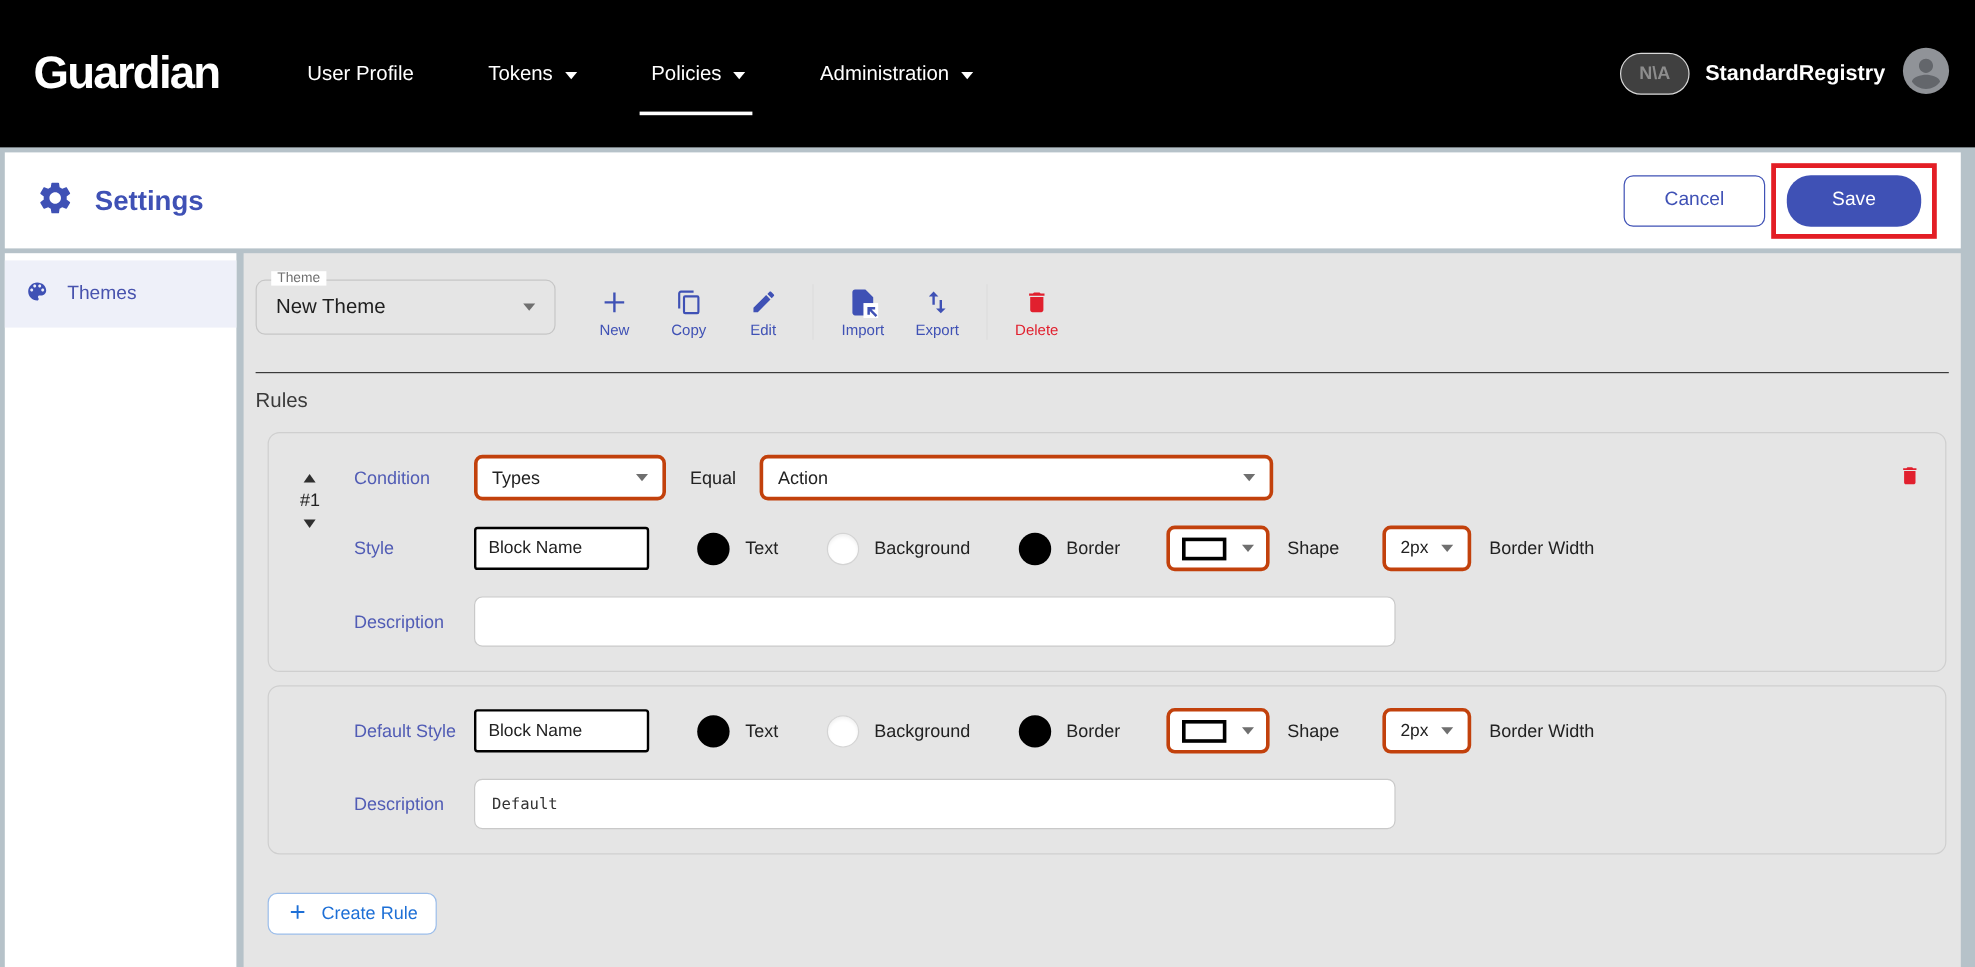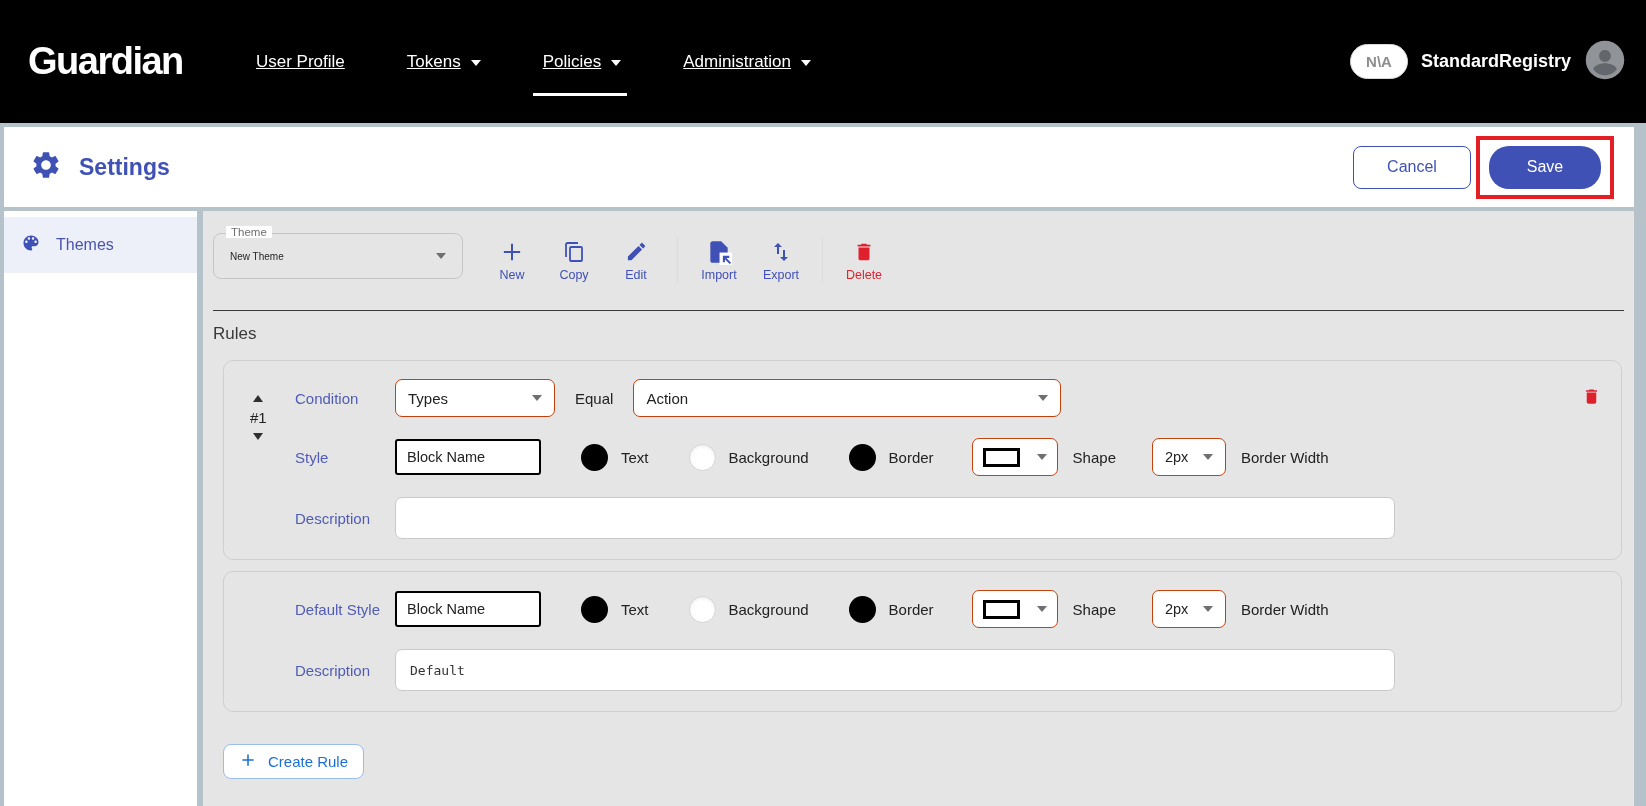--- a/index.html
+++ b/index.html
@@ -2,64 +2,64 @@
 <html><head>
 <meta charset="utf-8">
 <style>
   * { margin:0; padding:0; box-sizing:border-box; }
   html,body { width:1646px; height:806px; overflow:hidden; font-family:"Liberation Sans", sans-serif; background:#b6c2c9; }
 
   
   .navbar { height:123px; background:#000; display:flex; align-items:center; color:#fff;padding-left:12px; }
   .brand { font-size:38px; font-weight:800; letter-spacing:-1.5px; margin-left:16px; width:176px; }
   .nav-items { display:flex; align-items:center; gap:62px; margin-left:52px; }
-  .nav-item { display:flex; align-items:center; gap:10px; font-size:17px; cursor:default; position:relative;text-decoration:underline; }
+  .nav-item { display:flex; align-items:center; gap:10px; font-size:17px; cursor:default; position:relative; }
   .nav-item .caret { width:0; height:0; border-left:5px solid transparent; border-right:5px solid transparent; border-top:6px solid #fff; margin-top:2px; }
   .nav-item.active::after { content:""; position:absolute; left:-10px; right:-6px; bottom:-24px; height:3px; background:#fff; }
   .nav-right { margin-left:auto; display:flex; align-items:center; gap:13px; margin-right:20px; }
-  .badge { background:#ffffff; color:#8d8d8d; font-weight:bold; font-size:15px; padding:8px 15px; border-radius:20px; border:1px solid #d9d9d9; }
+  .badge { background:#404040; color:#8d8d8d; font-weight:bold; font-size:15px; padding:8px 15px; border-radius:20px; border:1px solid #d9d9d9; }
   .username { font-weight:700; font-size:18px; }
 
   
   .frame { height:683px; padding:4px 12px 0 4px; display:flex; flex-direction:column; background:#b6c2c9; }
   .header { background:#fff; height:80px; margin-bottom:4px; display:flex; align-items:center; padding:0 20px 0 26px; }
   .page-title { color:#3f51b5; font-size:23px; font-weight:700; margin-left:17px; }
   .hdr-spacer { flex:1; }
   .btn-cancel { width:118px; height:43px; border:1px solid #3f51b5; border-radius:8px; background:#fff; color:#3f51b5; font-size:16px; font-family:inherit; cursor:pointer; }
   .save-annotation { border:4px solid #e31e25; padding:6px 9px; margin-left:5px; }
   .btn-save { width:112px; height:43px; border:none; border-radius:20px; background:#3f51b5; color:#fff; font-size:16px; font-family:inherit; cursor:pointer; }
 
   .content { flex:1; display:flex; gap:6px; min-height:0; }
   .sidebar { width:193px; background:#fff; padding-top:6px; }
   .sidebar-item { height:56px; background:#eef0f9; display:flex; align-items:center; padding-left:17px; gap:15px; color:#4853ae; font-size:16px; cursor:pointer; }
   .main { flex:1; background:#e5e5e5; padding:22px 10px 0 10px; overflow:hidden; }
 
   
   .theme-row { display:flex; align-items:flex-start; }
   .theme-select { width:250px; height:46px; border:1px solid #c6c6c6; border-radius:8px; position:relative; display:flex; align-items:center; padding:0 16px; cursor:pointer; }
   .theme-select .float-label { position:absolute; top:-8px; left:12px; background:#fff; padding:0 5px; font-size:11.5px; color:#6f6f6f; }
-  .theme-select .sel-value { font-size:10px; color:#1f1f1f; }
+  .theme-select .sel-value { font-size:17px; color:#1f1f1f; }
   .sel-arrow { width:0; height:0; border-left:5.5px solid transparent; border-right:5.5px solid transparent; border-top:6px solid #6f6f6f; margin-left:auto; }
   .toolbar { display:flex; align-items:center; margin-left:18px; margin-top:4px; }
   .tool { width:62px; display:flex; flex-direction:column; align-items:center; gap:3px; color:#3f51b5; cursor:pointer; }
   .tool .t-icon { height:27px; display:flex; align-items:center; justify-content:center; }
   .tool .t-label { font-size:12.5px; }
   .tool.danger { color:#e1202e; }
   .tool-divider { width:1px; height:46px; background:#dcdcdc; margin:0 10px; }
 
   .divider { border-top:1px solid #3a3a3a; margin-top:27px; }
   .rules-title { margin:13px 0 0 0; font-size:17px; font-weight:500; color:#3a3a3a; }
 
   
   .card { border:1px solid #cfcfcf; border-radius:10px; margin:16px 2px 0 10px; padding:18px 20px 20px 16px; position:relative; }
   .card + .card { margin-top:11px; }
   .row { display:flex; align-items:center; margin-left:55px; }
   .row + .row { margin-top:21px; }
   .field-label { width:100px; flex:0 0 100px; color:#515cb5; font-size:15px; font-weight:500; }
-  .select { height:38px; border:1px solid #c2410c; border-radius:7px; display:flex; align-items:center; padding:0 12px; cursor:pointer; background:#fff; }
+  .select { height:38px; border:3px solid #c2410c; border-radius:7px; display:flex; align-items:center; padding:0 12px; cursor:pointer; background:#fff; }
   .select .sel-value { font-size:15px; color:#222; }
   .sel-types { width:160px; }
   .sel-action { width:428px; }
   .equal-label { margin:0 20px; font-size:15px; color:#222; }
   .sorter { position:absolute; left:26px; top:34px; display:flex; flex-direction:column; align-items:center; gap:7px; }
   .arrow-up { width:0; height:0; border-left:5px solid transparent; border-right:5px solid transparent; border-bottom:7px solid #2f2f2f; cursor:pointer; }
   .arrow-down { width:0; height:0; border-left:5px solid transparent; border-right:5px solid transparent; border-top:7px solid #2f2f2f; cursor:pointer; }
   .rule-index { font-size:15px; color:#222; }
   .trash-btn { margin-left:auto; background:none; border:none; cursor:pointer; height:22px; }
 
@@ -69,21 +69,21 @@
   .swatch:first-of-type .circle { margin-left:40px; }
   .c-black { background:#000; }
   .c-white { background:#fff; border:1px solid #d4d4d4; box-shadow:inset 0 2px 3px rgba(0,0,0,0.06); }
   .swatch-label { margin-left:13px; font-size:15px; color:#222; }
   .sel-shape { width:86px; margin-left:38px; padding:0 10px; }
   .shape-rect { width:37px; height:19px; border:3px solid #000; }
   .side-label { margin-left:15px; font-size:15px; color:#222; white-space:nowrap; }
   .sel-width { width:74px; margin-left:36px; }
   .sel-width .sel-value { font-size:14.5px; }
 
-  .desc-input { width:1000px; height:42px; border:1px solid #c9c9c9; border-radius:7px; padding:0 14px; font-size:14px; color:#333; font-family:inherit; outline:none; }
+  .desc-input { width:768px; height:42px; border:1px solid #c9c9c9; border-radius:7px; padding:0 14px; font-size:14px; color:#333; font-family:inherit; outline:none; }
   .desc-input.mono { font-family:"DejaVu Sans Mono", monospace; font-size:13px; }
 
   .btn-create { margin:32px 0 0 10px; width:141px; height:35px; border:1px solid #9bbdea; border-radius:8px; background:#fff; color:#1d6fd6; font-size:15px; font-family:inherit; display:flex; align-items:center; gap:11px; padding-left:15px; cursor:pointer; }
 </style>
 </head>
 <body>
 
 <div class="navbar">
   <div class="brand">Guardian</div>
   <nav class="nav-items">

